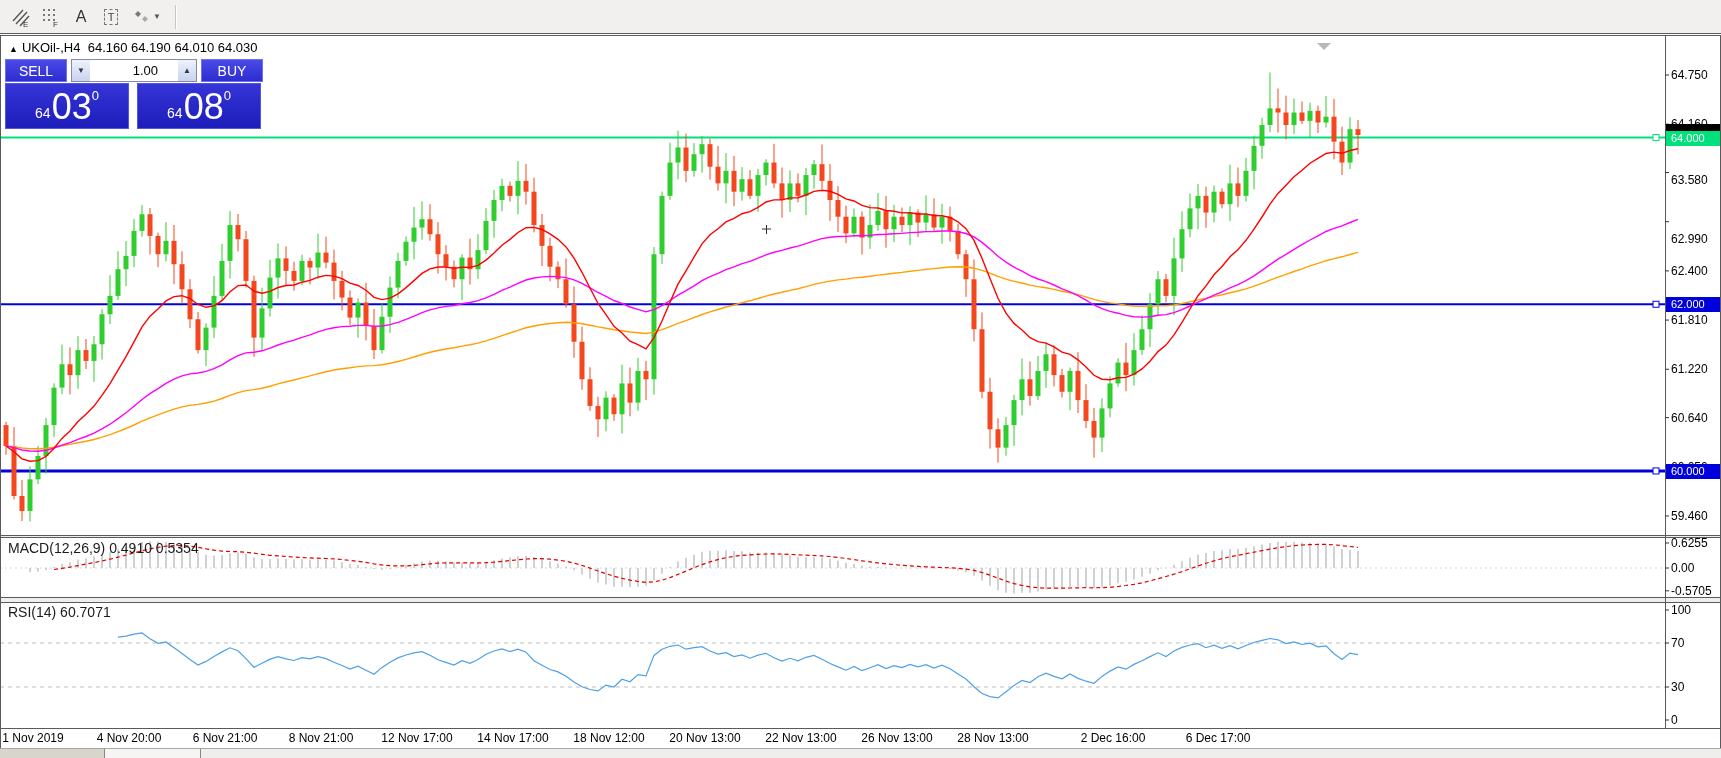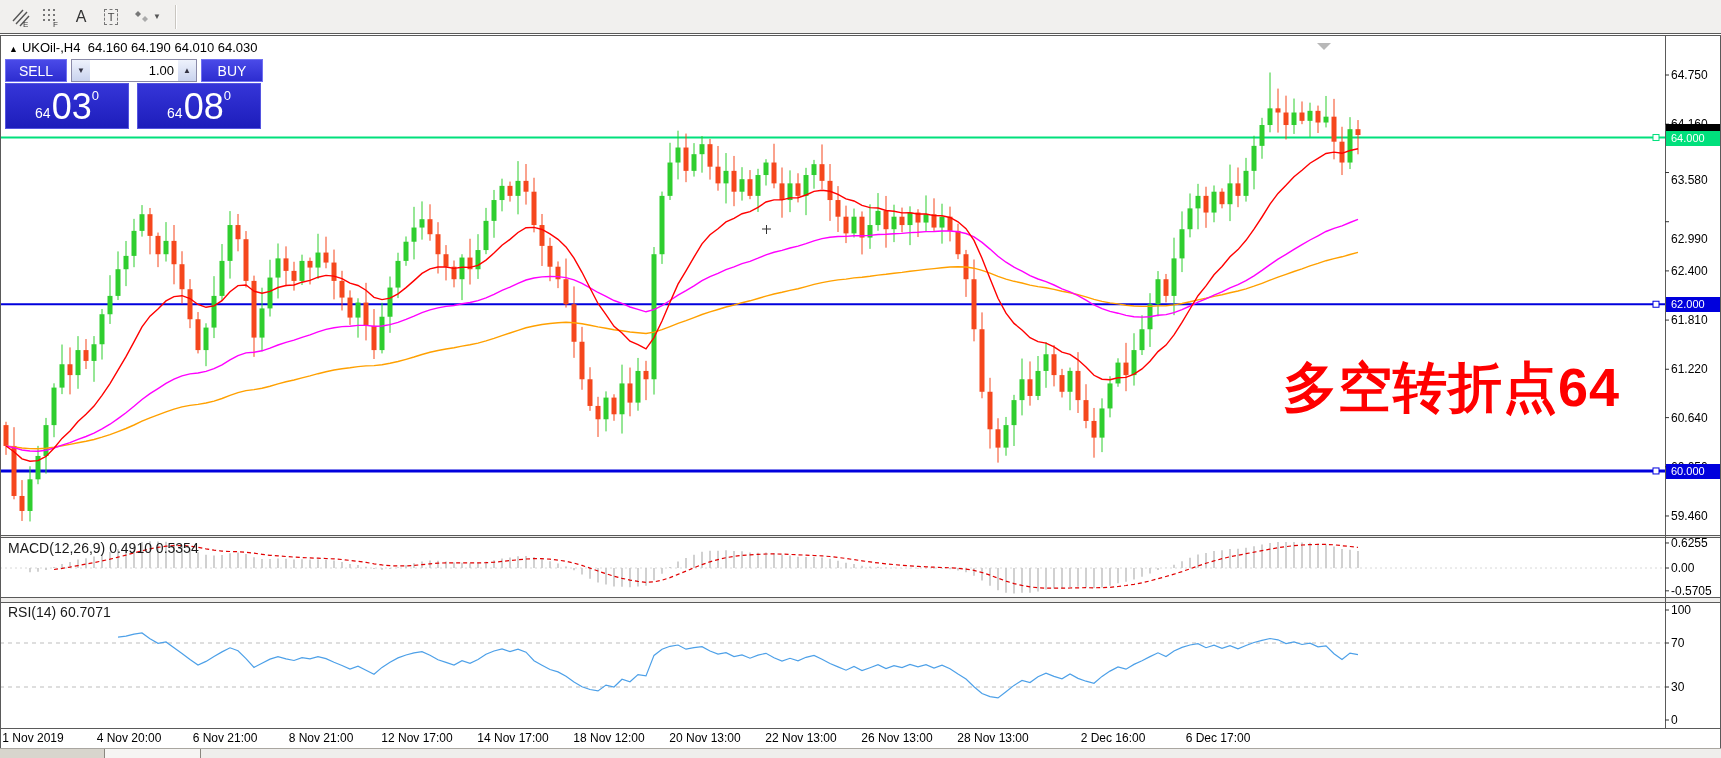--- a/index.html
+++ b/index.html
@@ -27,21 +27,21 @@
   
   .indlabel{position:absolute;font-size:14px;color:#1a1a1a;z-index:5;}
   
   .anno{position:absolute;left:1283px;top:352px;font-size:54px;font-weight:bold;color:#ff0000;z-index:6;letter-spacing:1px;font-family:"Liberation Sans",sans-serif;}
   
   .tpanel{position:absolute;left:5px;top:59px;width:258px;z-index:7;}
   .trow1{display:flex;height:23px;}
   .tbtn{width:62px;background:linear-gradient(#4a4ae8,#2d2dd0);border:1px solid #7070f2;color:#fff;font-size:14px;display:flex;align-items:center;justify-content:center;box-sizing:border-box;cursor:pointer;}
   .spinwrap{flex:1;display:flex;margin:0 4px;border:1px solid #8a8aa8;background:#fff;box-sizing:border-box;}
   .spinbtn{width:18px;background:linear-gradient(#eef2fc,#c9d3ee);display:flex;align-items:center;justify-content:center;font-size:8px;color:#334;cursor:pointer;}
-  .vol{flex:1;border:0;outline:0;text-align:right;font-size:13px;padding-right:4px;font-family:"Liberation Sans",sans-serif;width:60px;}
+  .vol{flex:1;border:0;outline:0;text-align:right;font-size:13px;padding-right:20px;font-family:"Liberation Sans",sans-serif;width:60px;}
   .trow2{display:flex;margin-top:1px;height:46px;}
   .pbox{width:124px;background:linear-gradient(#3535d8,#1d1dbb);border:1px solid #5555e0;color:#fff;display:flex;align-items:flex-end;justify-content:center;box-sizing:border-box;padding-bottom:3px;cursor:pointer;}
   .pbox+.pbox{margin-left:8px;}
   .psm{font-size:14px;margin:0 1px 4px 0;}
   .pbig{font-size:36px;line-height:36px;font-weight:400;}
   .psup{font-size:13px;align-self:flex-start;margin-top:4px;}
   
   .bstrip{position:absolute;left:0;top:748px;width:1721px;height:10px;background:#efeeec;border-top:1px solid #a9a6a0;box-sizing:border-box;z-index:4;}
   .bseg1{position:absolute;left:0;top:0;width:104px;height:10px;background:#d8d5cd;border-right:1px solid #8a877f;}
   .bseg2{position:absolute;left:105px;top:0;width:95px;height:10px;background:#f6f5f3;border-right:1px solid #8a877f;}
@@ -682,21 +682,20 @@
       <line x1="1665" y1="608" x2="1669" y2="608" stroke="#333"></line>
       <line x1="1665" y1="652" x2="1669" y2="652" stroke="#333"></line>
       <line x1="1665" y1="685" x2="1669" y2="685" stroke="#333"></line>
       <polygon points="1317,8 1331,8 1324,15" fill="#b8b8b8"></polygon>
       <path d="M762 194 h9 M766.5 190 v9" stroke="#333" stroke-width="1" fill="none"></path>
     </svg>
 
   <div class="indlabel" style="left:8px;top:540px;">MACD(12,26,9) 0.4910 0.5354</div>
   <div class="indlabel" style="left:8px;top:604px;">RSI(14) 60.7071</div>
 
-  <div class="anno">多空转折点64</div>
 
   <div class="paxis" id="paxis">
       <div class="ptick" style="top: 33px;">64.750</div>
       <div class="ptick" style="top: 82.1824px;">64.160</div>
       <div class="ptick" style="top: 138px;">63.580</div>
       <div class="ptick" style="top: 197px;">62.990</div>
       <div class="ptick" style="top: 228.896px;">62.400</div>
       <div class="ptick" style="top: 278.078px;">61.810</div>
       <div class="ptick" style="top: 327.261px;">61.220</div>
       <div class="ptick" style="top: 375.61px;">60.640</div>

